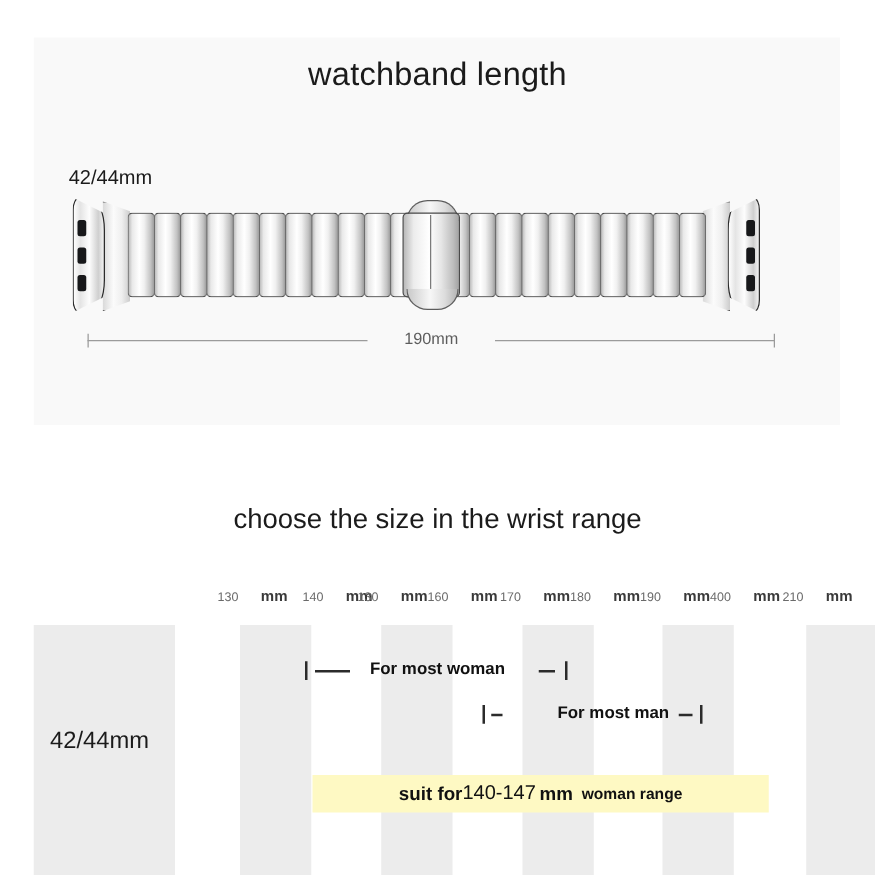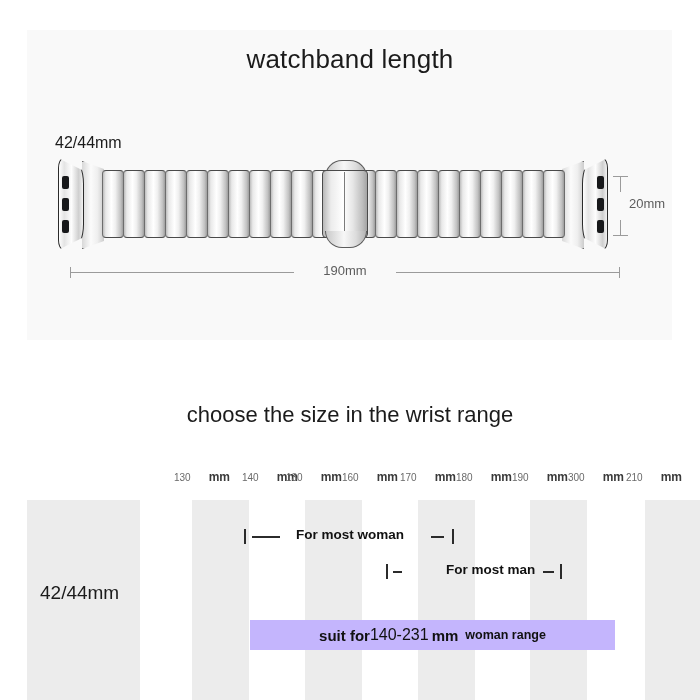--- a/index.html
+++ b/index.html
@@ -217,27 +217,20 @@
   </div>
 
   <div class="dim-h">
     <div class="cap l"></div>
     <div class="seg a"></div>
     <div class="seg b"></div>
     <div class="cap r"></div>
     <div class="txt">190mm</div>
   </div>
 
-  <div class="dim-v">
-    <div class="cap t"></div>
-    <div class="seg a"></div>
-    <div class="seg b"></div>
-    <div class="cap b"></div>
-    <div class="txt">20mm</div>
-  </div>
 
   <div class="title-2">choose the size in the wrist range</div>
 
   <div class="stripes">
     <div class="stripe" style="left:27px;width:113px;"></div>
     <div class="stripe" style="left:192px;width:57px;"></div>
     <div class="stripe" style="left:305px;width:57px;"></div>
     <div class="stripe" style="left:418px;width:57px;"></div>
     <div class="stripe" style="left:530px;width:57px;"></div>
     <div class="stripe" style="left:645px;width:55px;"></div>
@@ -266,21 +259,21 @@
     </div>
     <div class="tick" style="left:456px;">
       <span class="num">180</span>
       <span class="unit">mm</span>
     </div>
     <div class="tick" style="left:512px;">
       <span class="num">190</span>
       <span class="unit">mm</span>
     </div>
     <div class="tick" style="left:568px;">
-      <span class="num">300</span>
+      <span class="num">400</span>
       <span class="unit">mm</span>
     </div>
     <div class="tick" style="left:626px;">
       <span class="num">210</span>
       <span class="unit">mm</span>
     </div>
   </div>
 
   <div class="label-4244-bottom">42/44mm</div>
 
@@ -293,20 +286,20 @@
   </div>
 
   <div class="range-row" style="left:386px;top:562px;width:176px;">
     <div class="vtick" style="left:0;"></div>
     <div class="dash" style="left:7px;width:9px;"></div>
     <div class="rlabel" style="left:42px;margin-left:18px;">For most man</div>
     <div class="dash" style="right:8px;width:11px;"></div>
     <div class="vtick" style="right:0;"></div>
   </div>
 
-  <div class="suit-bar" style="background: #c4b5fd;">
+  <div class="suit-bar" style="background: #fef9c3;">
     <span class="s-for">suit for</span>
-    <span class="s-range">140-231</span>
+    <span class="s-range">140-147</span>
     <span class="s-mm">mm</span>
     <span class="s-wrist">woman range</span>
   </div>
 
 </div>
 
 </body></html>

